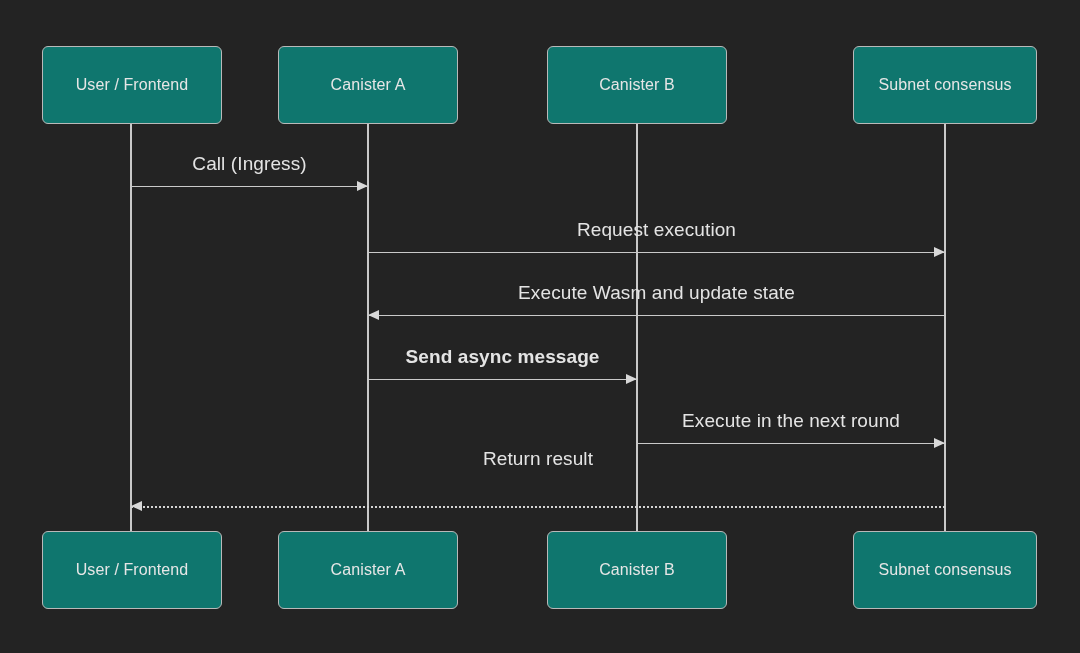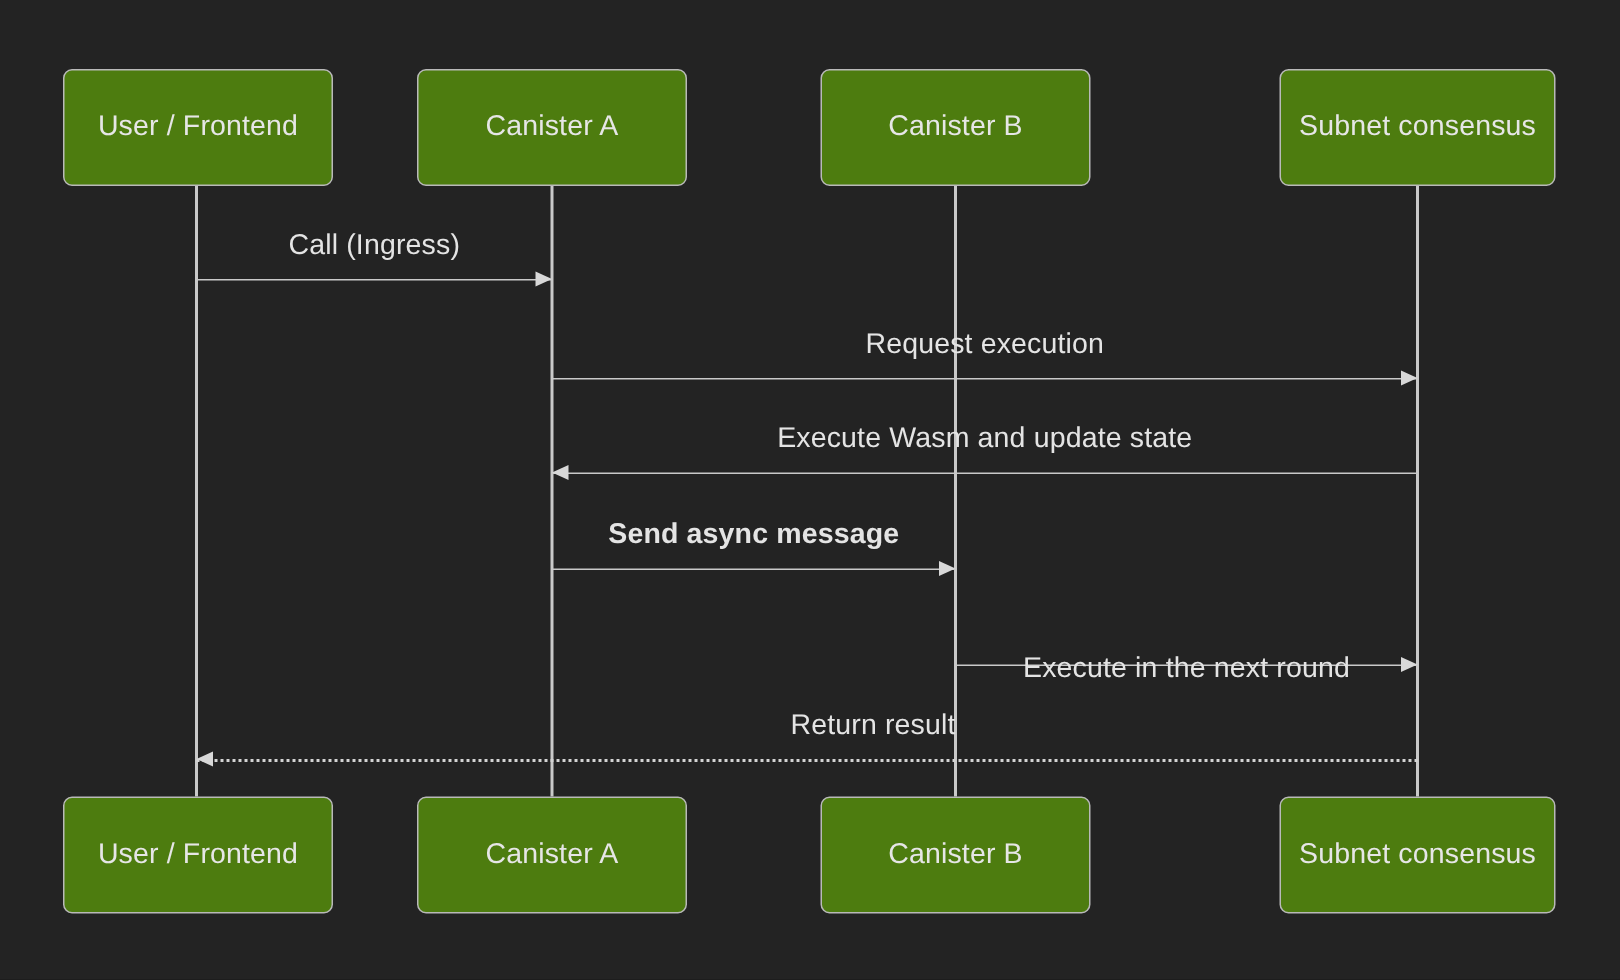--- a/index.html
+++ b/index.html
@@ -13,28 +13,28 @@
     width: 1080px;
     height: 653px;
     background: #232323;
     overflow: hidden;
     font-family: "Liberation Sans", sans-serif;
     -webkit-font-smoothing: antialiased;
   }
   .actor-box {
     position: absolute;
     box-sizing: border-box;
-    background: #4d7c0f;
+    background: #0f766e;
     border: 1px solid #b9b9b9;
     border-radius: 6px;
     display: flex;
     align-items: center;
     justify-content: center;
     color: #e6e6e6;
-    font-size: 19px;
+    font-size: 16px;
     letter-spacing: 0.1px;
     white-space: nowrap;
   }
   .lifeline {
     position: absolute;
     width: 1.6px;
     background: #c9c9c9;
   }
   .msg-line {
     position: absolute;
@@ -87,24 +87,24 @@
       <div class="arrow-head right" style="top: 247.3px; left: 934px;"></div>
       <div class="msg-label" style="left: 656.5px; top: 219px;">Request execution</div>
       <div class="msg-line" style="left: 368px; width: 577px; top: 315px;"></div>
       <div class="arrow-head left" style="top: 310.3px; left: 368px;"></div>
       <div class="msg-label" style="left: 656.5px; top: 282px;">Execute Wasm and update state</div>
       <div class="msg-line" style="left: 368px; width: 269px; top: 379px;"></div>
       <div class="arrow-head right" style="top: 374.3px; left: 626px;"></div>
       <div class="msg-label" style="left: 502.5px; top: 346px; font-weight: bold;">Send async message</div>
       <div class="msg-line" style="left: 637px; width: 308px; top: 443px;"></div>
       <div class="arrow-head right" style="top: 438.3px; left: 934px;"></div>
-      <div class="msg-label" style="left: 791px; top: 410px; margin-top: 25px;">Execute in the next round</div>
+      <div class="msg-label" style="left: 791px; top: 410px;">Execute in the next round</div>
       <div class="msg-line dotted" style="left: 131px; width: 814px; top: 506px;"></div>
       <div class="arrow-head left" style="top: 501.3px; left: 131px;"></div>
-      <div class="msg-label" style="left: 538px; top: 473px; margin-left: 44px;">Return result</div>
+      <div class="msg-label" style="left: 538px; top: 448px;">Return result</div>
     </div>
   <div id="header-boxes-layer">
       <div class="actor-box" style="left: 42px; top: 46px; width: 180px; height: 78px;">
         <span>User / Frontend</span>
       </div>
       <div class="actor-box" style="left: 278px; top: 46px; width: 180px; height: 78px;">
         <span>Canister A</span>
       </div>
       <div class="actor-box" style="left: 547px; top: 46px; width: 180px; height: 78px;">
         <span>Canister B</span>

